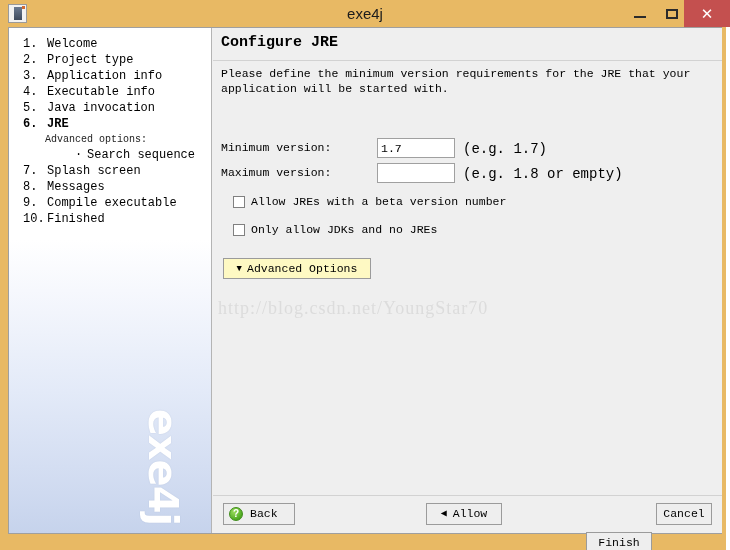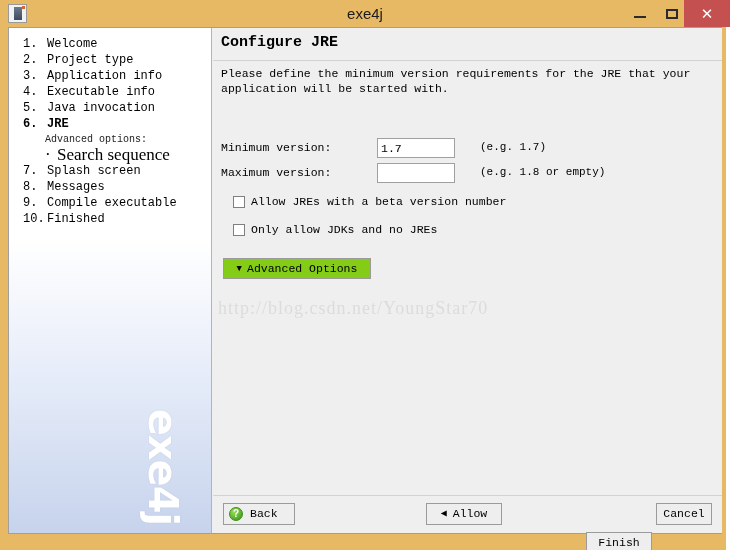--- a/index.html
+++ b/index.html
@@ -158,25 +158,26 @@
     line-height: 15px;
     font-size: 10px;
     color: #222222;
     padding-left: 36px;
     font-family: "Liberation Mono", monospace;
   }
   .nav-bullet {
     position: relative;
     height: 16px;
     line-height: 16px;
-    font-size: 17px;
+    font-size: 12px;
     color: #000000;
     padding-left: 36px;
-    font-family: Liberation Serif, serif;
-    white-space: nowrap;
+    font-family: Liberation Mono, monospace;
+    white-space: nowrap;
+    margin-left: 30px;
   }
   .nav-bullet .bdot {
     display: inline-block;
     width: 12px;
   }
   .nav-logo {
     position: absolute;
     left: 124px;
     bottom: 14px;
     width: 60px;
@@ -258,24 +259,23 @@
     font-family: "Liberation Mono", monospace;
     font-size: 11.5px;
     color: #000000;
     padding: 0 3px;
     outline: none;
   }
   .form-row .hint {
     position: absolute;
     left: 242px; top: 3px;
     font-family: "Liberation Mono", monospace;
-    font-size: 11px;
-    color: #000000;
-    white-space: nowrap;
-    margin-left: 17px;
+    font-size: 14px;
+    color: #000000;
+    white-space: nowrap;
   }
 
   
   .cbrow {
     position: absolute;
     left: 8px;
     height: 18px;
   }
   .cbrow .cbox {
     position: absolute;
@@ -293,21 +293,21 @@
     color: #000000;
     white-space: nowrap;
   }
 
   
   .adv-btn {
     position: absolute;
     left: 10px; top: 230px;
     width: 148px;
     height: 21px;
-    background: #84cc16;
+    background: #fef9c3;
     border: 1px solid #9b9b9b;
     box-sizing: border-box;
     font-family: "Liberation Mono", monospace;
     font-size: 11.5px;
     color: #000000;
     text-align: center;
     line-height: 19px;
     cursor: default;
   }
   .adv-btn .tri {

